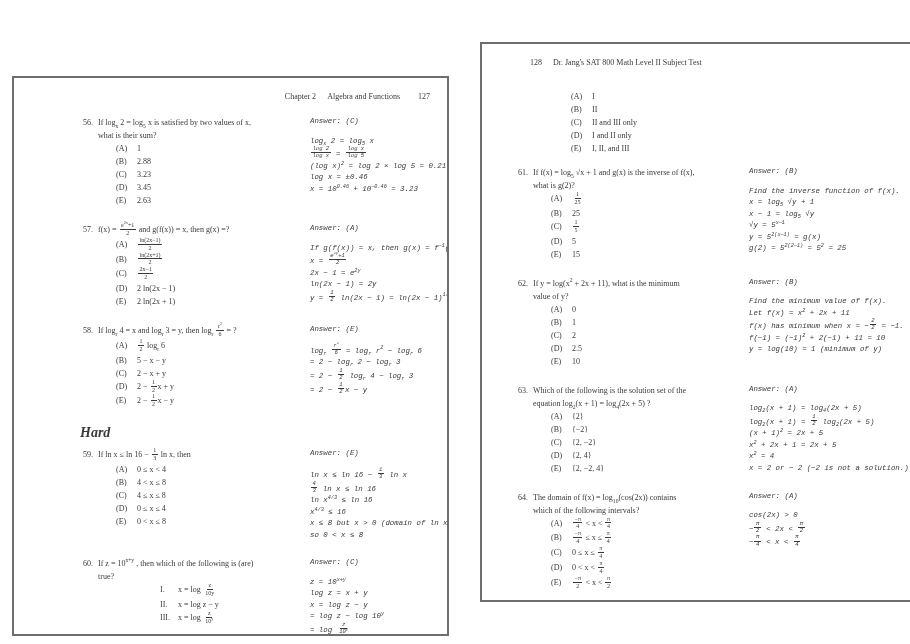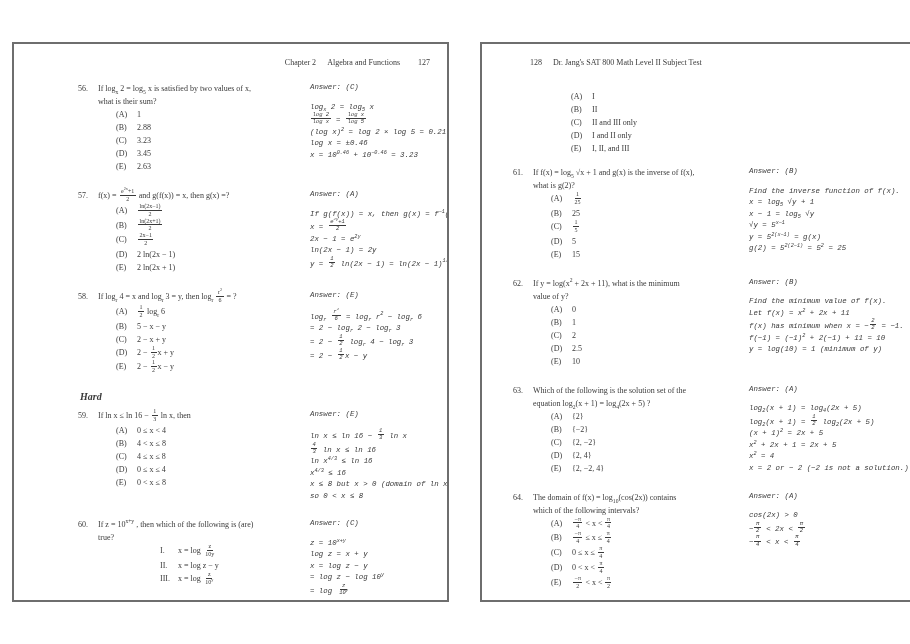--- a/index.html
+++ b/index.html
@@ -7,46 +7,46 @@
     width:910px;height:644px;position:relative;background:#ffffff;
     font-family:"Liberation Serif", serif;
     color:var(--text,#3a3a3a);
     overflow:hidden;
   }
   .page{
     position:absolute;top:42px;height:560px;background:#fff;
     border:2px solid var(--border,#6e6e6e);
     box-sizing:border-box;overflow:hidden;
   }
-  .page-left{left:12px;width:437px;}
+  .page-left{left:12px;width:437px;margin-top:34px;}
   .page-right{left:480px;width:519px;}
   .header{font-size:8px;line-height:11px;margin-top:13px;white-space:nowrap;}
   .page-left .header{text-align:right;padding-right:17px;margin-bottom:14px;}
   .page-right .header{padding-left:48px;margin-bottom:22px;}
   .hgap1{margin-left:9px;}
   .hgap2{margin-left:16px;}
   .content{font-size:8px;}
   .content-left{margin-left:64px;margin-right:6px;}
   .content-right{margin-left:31px;margin-right:6px;}
   .qrow{display:flex;align-items:flex-start;margin-bottom:16px;}
   .qrow.cont-block{margin-bottom:11px;}
-  .qnum{flex:0 0 20px;line-height:13px;}
+  .qnum{flex:0 0 20px;line-height:13px;text-align:center;}
   .qbody{flex:0 0 200px;line-height:13px;}
   .content-right .qbody{flex:0 0 202px;}
   .stem-line{line-height:13px;white-space:nowrap;}
   .opt{padding-left:18px;display:flex;line-height:13px;white-space:nowrap;}
   .cont-block .opt{padding-left:38px;}
   .optlabel{flex:0 0 21px;}
   .roman{padding-left:62px;display:flex;line-height:13px;white-space:nowrap;}
   .romanlabel{flex:0 0 18px;}
   .qanswer{margin-left:12px;flex:1 1 auto;font-style:italic;font-size:7.4px;line-height:11.5px;min-width:0;font-family:Liberation Mono, monospace;}
   .content-right .qanswer{margin-left:14px;}
   .answer-label{margin-bottom:8px;white-space:nowrap;}
   .sol-line{white-space:nowrap;}
-  .section-label{font-weight:bold;font-style:italic;font-size:10px;margin:0 0 7px 2px;}
+  .section-label{font-weight:bold;font-style:italic;font-size:14px;margin:0 0 7px 2px;}
   .frac{display:inline-flex;flex-direction:column;align-items:center;vertical-align:middle;
         font-size:0.75em;line-height:1.15;margin:0 1px;transform:translateY(-1px);}
   .fnum{border-bottom:0.8px solid currentColor;padding:0 1.5px;}
   .fden{padding:0 1.5px;}
   sub,sup{font-size:0.7em;line-height:0;}
 </style>
 </head>
 <body style="--text: #3a3a3a; --border: #6e6e6e; background: rgb(255, 255, 255);">
 
 <div class="page page-left">

